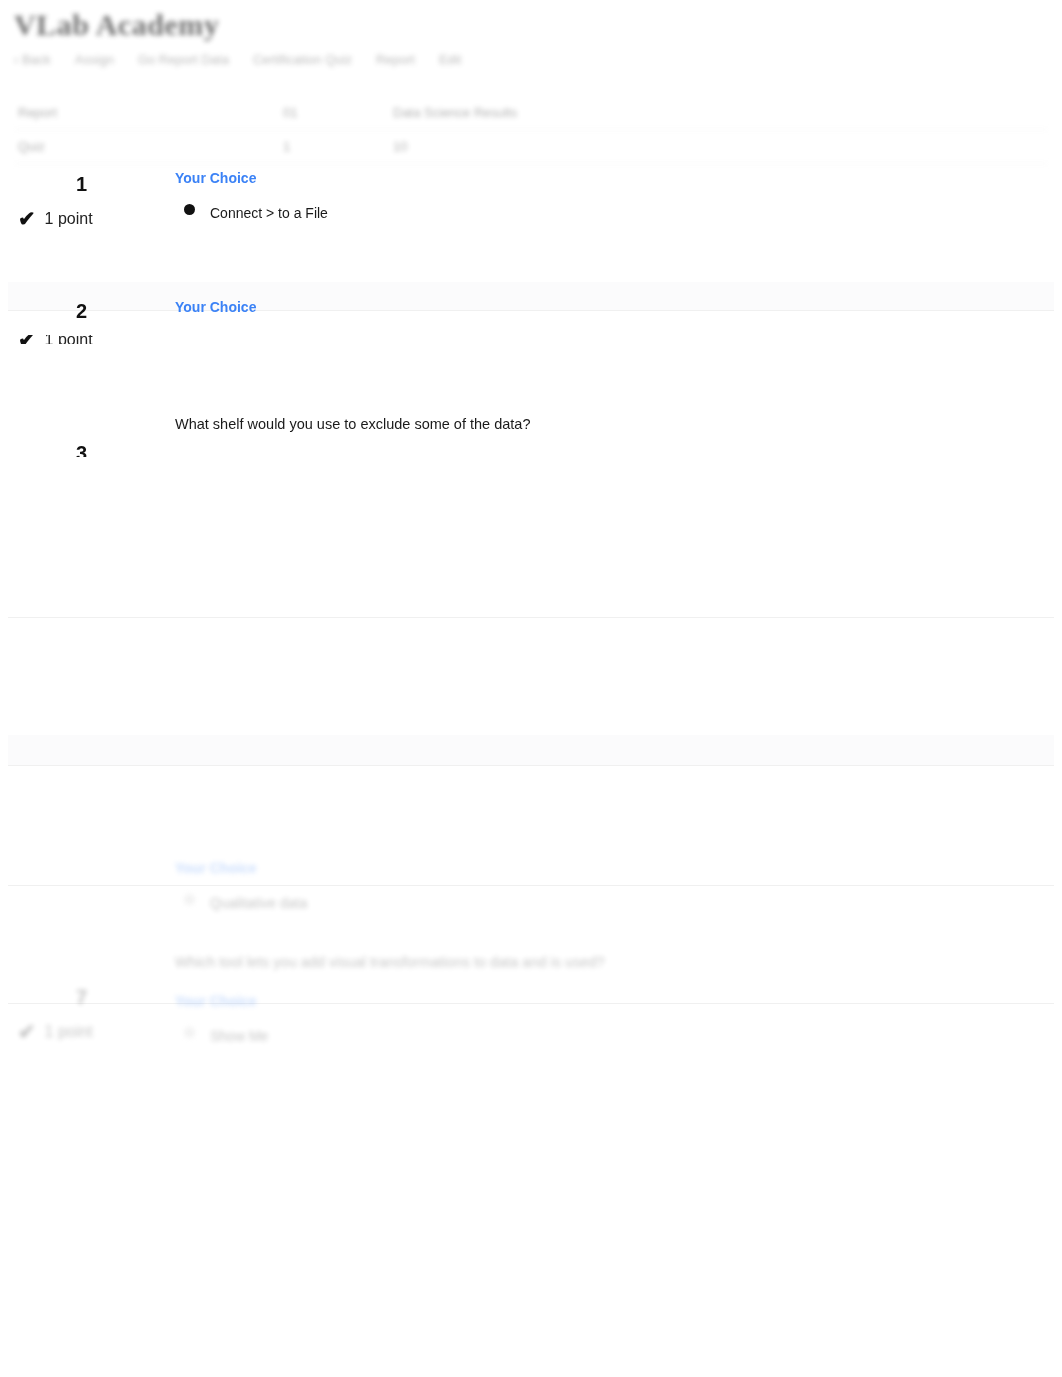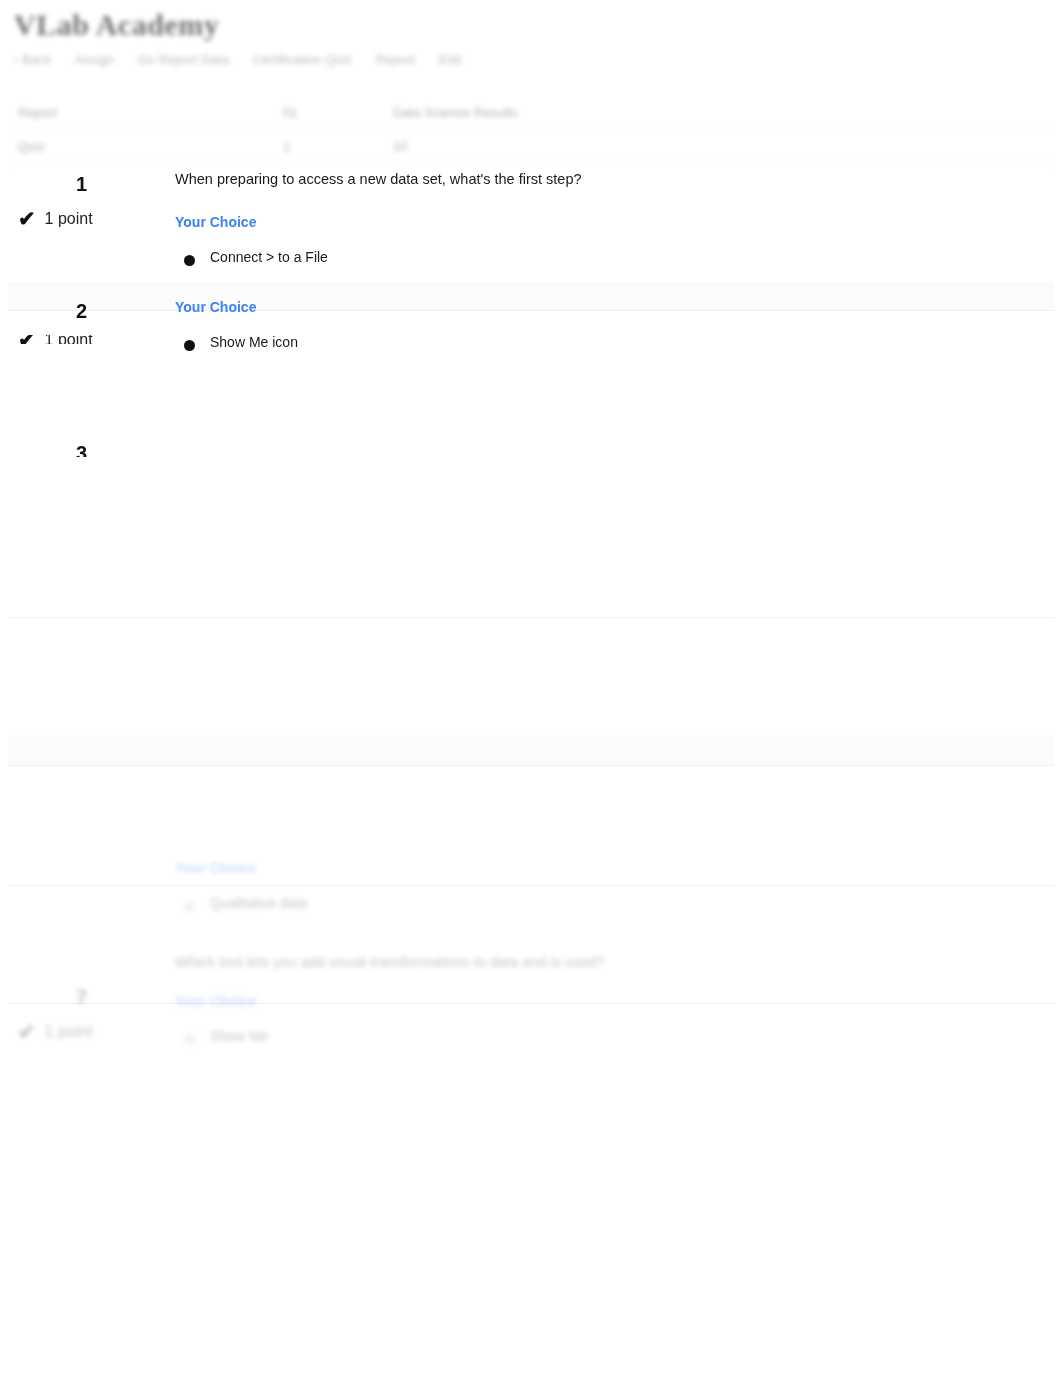--- a/index.html
+++ b/index.html
@@ -153,21 +153,21 @@
     margin: 0 0 24px 0;
   }
   .choice-head {
     font-size: 14px;
     font-weight: 700;
     color: #3b82f6;
     margin: 0 0 18px 0;
   }
   .choice-row {
     display: flex;
-    align-items: flex-end;
+    align-items: flex-start;
     gap: 15px;
     margin: 17px 0 6px 9px;
   }
   .bullet {
     width: 11px; height: 11px;
     border-radius: 50%;
     background: #111;
     flex: 0 0 11px;
   }
   .choice-label {
@@ -223,21 +223,20 @@
   <div class="qrow" style="height:112px;">
     <div class="qinner">
       <div class="gutter">
         <span class="qnum">1</span>
         <div class="score-line">
           <span class="check">✔</span>
           <span class="points">1 point</span>
         </div>
       </div>
       <div class="qbody">
-        <p class="qtext">When preparing to access a new data set, what's the first step?</p>
         <p class="choice-head">Your Choice</p>
         <div class="choice-row">
           <span class="bullet"></span>
           <span class="choice-label">Connect &gt; to a File</span>
         </div>
       </div>
     </div>
   </div>
 
   <div class="band" style="top:112px;height:28px;"></div>
@@ -247,32 +246,31 @@
     <div class="qinner">
       <div class="gutter">
         <span class="qnum">2</span>
         <div class="score-line clip-score">
           <span class="check">✔</span>
           <span class="points">1 point</span>
         </div>
       </div>
       <div class="qbody">
         <p class="choice-head" style="margin-top:2px;">Your Choice</p>
-        <div class="choice-row">
-          <span class="bullet"></span>
-          <span class="choice-label">Show Me icon</span>
-        </div>
       </div>
     </div>
   </div>
 
   <div class="qrow" style="height:180px;padding-top:18px;">
     <div class="qinner">
       <div class="gutter" style="padding-top:28px;">
         <span class="qnum clip-num">3</span>
+      </div>
+      <div class="qbody">
+        <p class="qtext">What shelf would you use to exclude some of the data?</p>
       </div>
     </div>
   </div>
 
   <div class="hr" style="top:447px;"></div>
 
   <div class="qrow faded-3" style="height:118px;">
     <div class="qinner">
       <div class="gutter"></div>
       <div class="qbody"></div>

